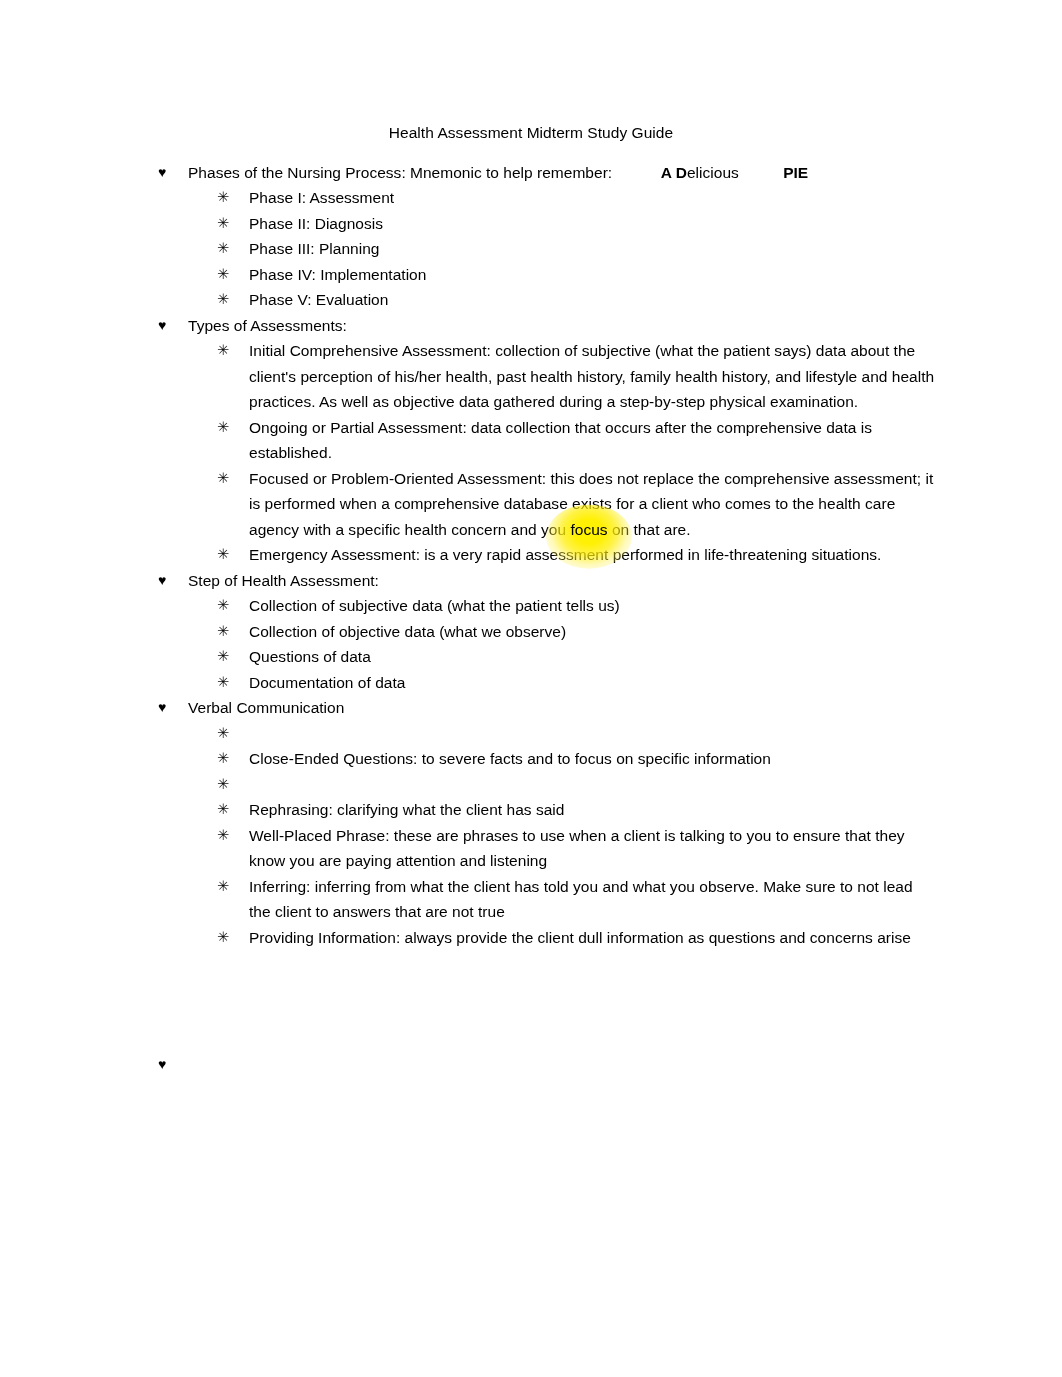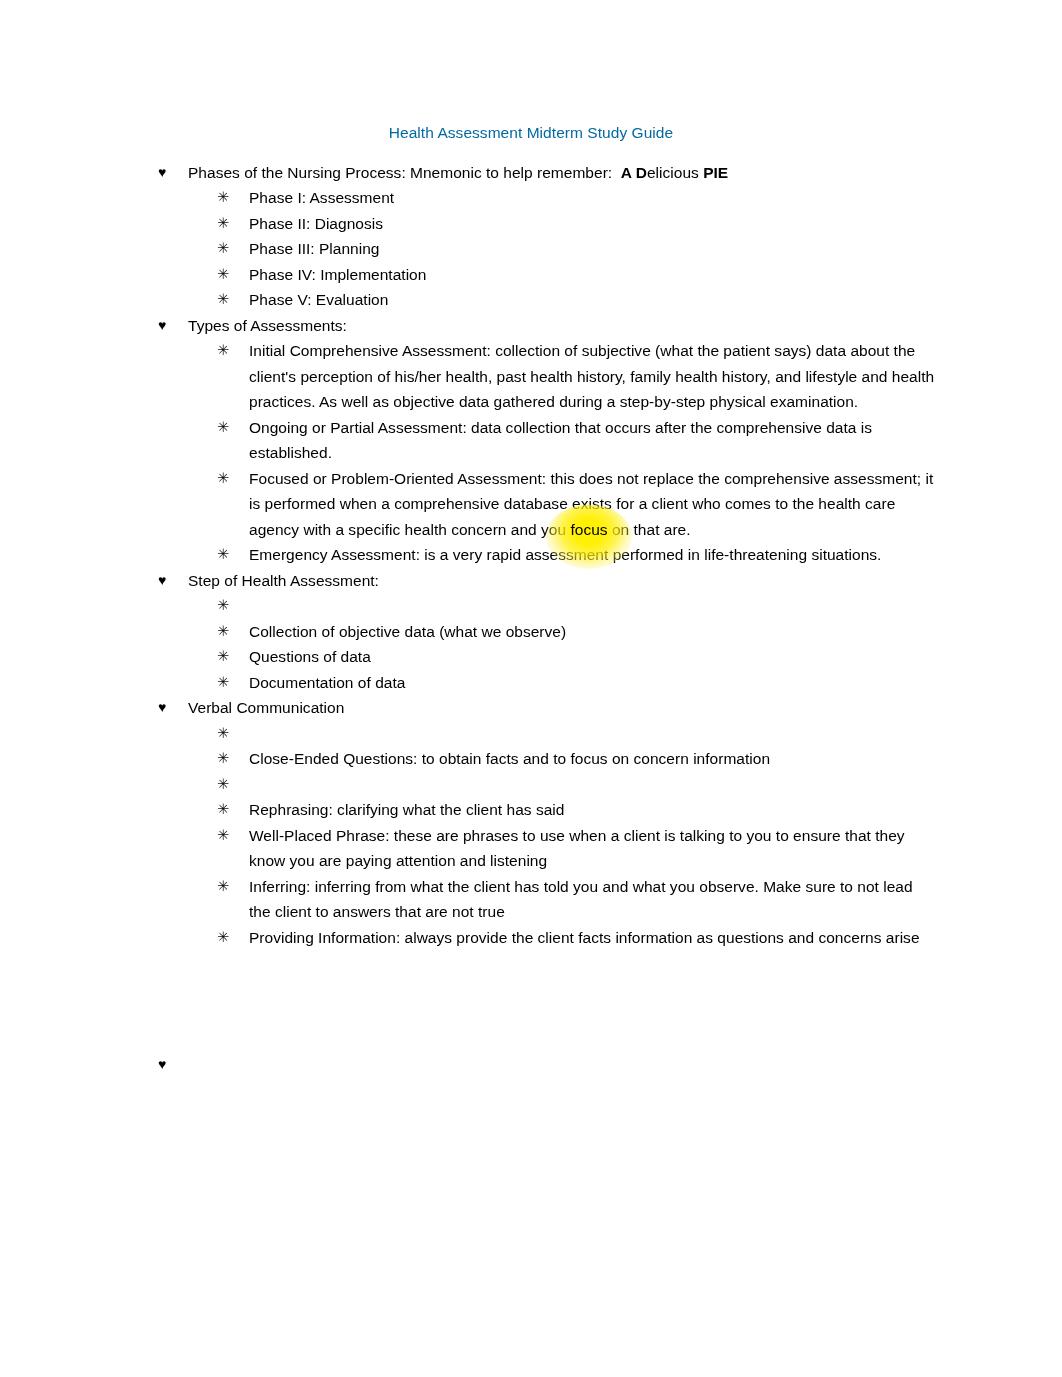--- a/index.html
+++ b/index.html
@@ -26,21 +26,21 @@
     top: 0;
     width: 1062px;
   }
   .doc-title {
     text-align: center;
     font-size: 15.5px;
     line-height: 25.5px;
     margin: 0;
     padding-top: 120px;
     letter-spacing: 0.05px;
-    color: #0369a1;
+    color: #000000;
   }
   .spacer-after-title {
     height: 14px;
   }
 
   
   ul.lvl1 {
     list-style: none;
     margin: 0;
     padding: 0;
@@ -92,21 +92,21 @@
     position: absolute;
     left: 217px;
     top: 0;
     width: 18px;
     font-size: 14.5px;
     line-height: 25.5px;
     color: #111;
     font-family: "DejaVu Sans", sans-serif;
   }
 
-  b, .b { font-weight: bold; }
+  b, .b { font-weight: bold; margin-left: 40px; }
 
   
   .glow {
     position: relative;
     display: inline-block;
     z-index: 1;
   }
   .glow::before {
     content: "";
     position: absolute;
@@ -216,20 +216,21 @@
 
       <li class="top">
         <div class="top-line">
           <span class="heart-bullet">♥</span>
           <span>Step of Health Assessment:</span>
         </div>
         <ul class="lvl2">
           <li class="sub">
             <div class="sub-line">
               <span class="star-bullet">✳</span>
+              <span>Collection of subjective data (what the patient tells us)</span>
             </div>
           </li>
           <li class="sub">
             <div class="sub-line">
               <span class="star-bullet">✳</span>
               <span>Collection of objective data (what we observe)</span>
             </div>
           </li>
           <li class="sub">
             <div class="sub-line">
@@ -253,21 +254,21 @@
         </div>
         <ul class="lvl2">
           <li class="sub">
             <div class="sub-line">
               <span class="star-bullet">✳</span>
             </div>
           </li>
           <li class="sub">
             <div class="sub-line">
               <span class="star-bullet">✳</span>
-              <span>Close-Ended Questions: to obtain facts and to focus on concern information</span>
+              <span>Close-Ended Questions: to severe facts and to focus on specific information</span>
             </div>
           </li>
           <li class="sub">
             <div class="sub-line">
               <span class="star-bullet">✳</span>
             </div>
           </li>
           <li class="sub">
             <div class="sub-line">
               <span class="star-bullet">✳</span>
@@ -282,21 +283,21 @@
           </li>
           <li class="sub">
             <div class="sub-line">
               <span class="star-bullet">✳</span>
               <span>Inferring: inferring from what the client has told you and what you observe. Make sure to not lead the client to answers that are not true</span>
             </div>
           </li>
           <li class="sub">
             <div class="sub-line">
               <span class="star-bullet">✳</span>
-              <span>Providing Information: always provide the client facts information as questions and concerns arise</span>
+              <span>Providing Information: always provide the client dull information as questions and concerns arise</span>
             </div>
           </li>
         </ul>
       </li>
 
       <li class="top">
         <div class="big-gap"></div>
       </li>
 
       <li class="top">

